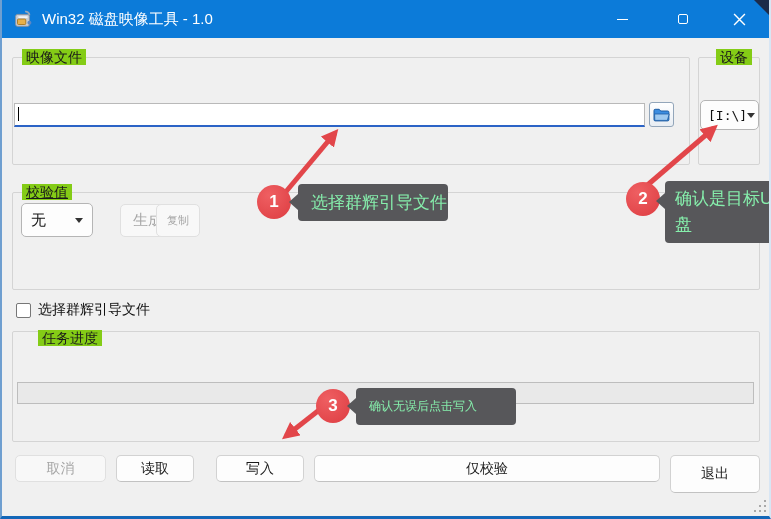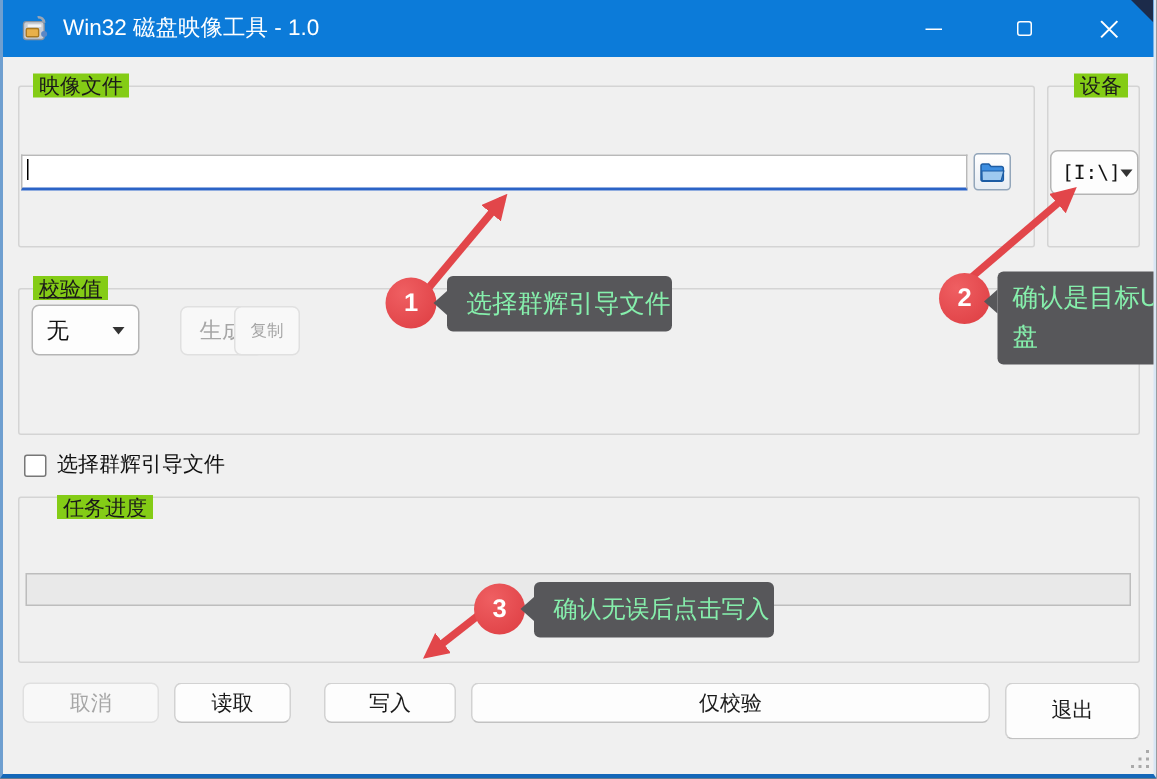--- a/index.html
+++ b/index.html
@@ -77,21 +77,21 @@
   .c1 { left:255px; top:185px; } .c2 { left:624px; top:182px; } .c3 { left:314px; top:389px; }
   .tooltip { position:absolute; background:#57575a; color:#86efac; border-radius:4px;
     font-size:17px; z-index:6; }
   .tooltip:before { content:""; position:absolute; left:-9px;
     border-top:8px solid transparent; border-bottom:8px solid transparent;
     border-right:9px solid #57575a; }
   .t1 { left:296px; top:184px; width:150px; height:37px; line-height:37px; padding-left:13px; }
   .t1:before { top:10px; }
   .t2 { left:663px; top:181px; width:110px; height:62px; line-height:26px; padding:5px 2px 5px 10px; }
   .t2:before { top:12px; }
-  .t3 { left:354px; top:388px; width:160px; height:37px; line-height:37px; padding-left:13px; font-size:16px; }
+  .t3 { left:354px; top:388px; width:160px; height:37px; line-height:37px; padding-left:13px; font-size:12px; }
   .t3:before { top:10px; }
 </style>
 </head>
 <body>
 
 <div id="window">
 
   <div class="titlebar">
     <svg class="app-icon" viewBox="0 0 24 24">
       <rect x="4" y="7" width="15" height="13" rx="2" fill="#c9ced6" stroke="#8b939e"></rect>

